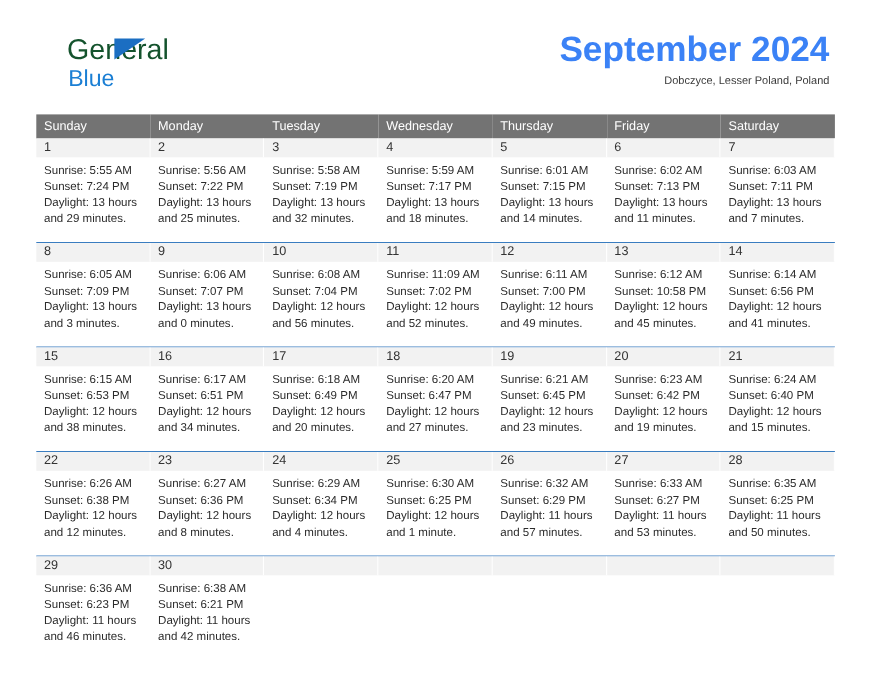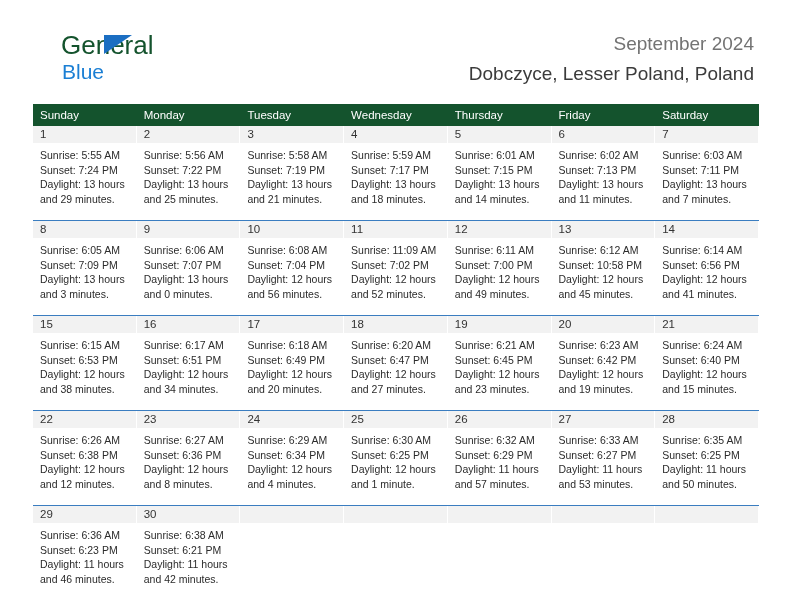--- a/index.html
+++ b/index.html
@@ -65,29 +65,29 @@
     font-family: "Liberation Sans", sans-serif;
   }
 
   .title-block {
     position: absolute;
     right: 38px;
     top: 28px;
     text-align: right;
   }
   .cal-title {
-    font-size: 19px;
-    color: #737373;
-    font-weight: normal;
+    font-size: 32px;
+    color: #3b82f6;
+    font-weight: bold;
     line-height: 32px;
     white-space: nowrap;
   }
   .cal-subtitle {
     margin-top: 6px;
-    font-size: 19px;
+    font-size: 10px;
     color: #3b3b3b;
     line-height: 16px;
     white-space: nowrap;
   }
 
   
   .cal-wrap {
     position: absolute;
     left: 33px;
     top: 104px;
@@ -95,21 +95,21 @@
   }
 
   table.cal {
     border-collapse: collapse;
     table-layout: fixed;
     width: 726px;
   }
   table.cal col { width: 103.71px; }
 
   thead th {
-    background: #14532d;
+    background: #737373;
     color: #ffffff;
     font-weight: normal;
     font-size: 11.5px;
     text-align: left;
     padding: 5px 0 5px 7px;
     height: 20px;
     box-sizing: border-box;
     border: none;
   }
 
@@ -230,21 +230,21 @@
             </div>
           </div>
             </td>
           <td>
               <div class="cell">
             <div class="daynum-band">3</div>
             <div class="details">
               <div>Sunrise: 5:58 AM</div>
               <div>Sunset: 7:19 PM</div>
               <div>Daylight: 13 hours</div>
-              <div>and 21 minutes.</div>
+              <div>and 32 minutes.</div>
             </div>
           </div>
             </td>
           <td>
               <div class="cell">
             <div class="daynum-band">4</div>
             <div class="details">
               <div>Sunrise: 5:59 AM</div>
               <div>Sunset: 7:17 PM</div>
               <div>Daylight: 13 hours</div>

